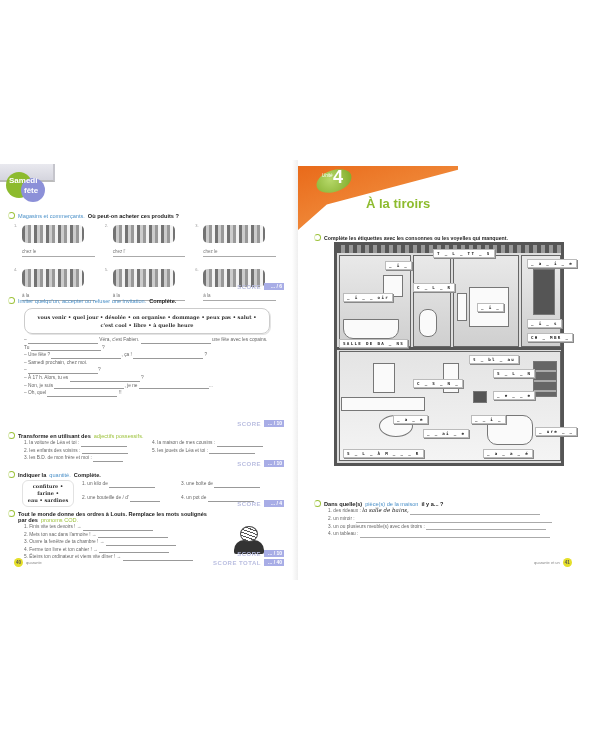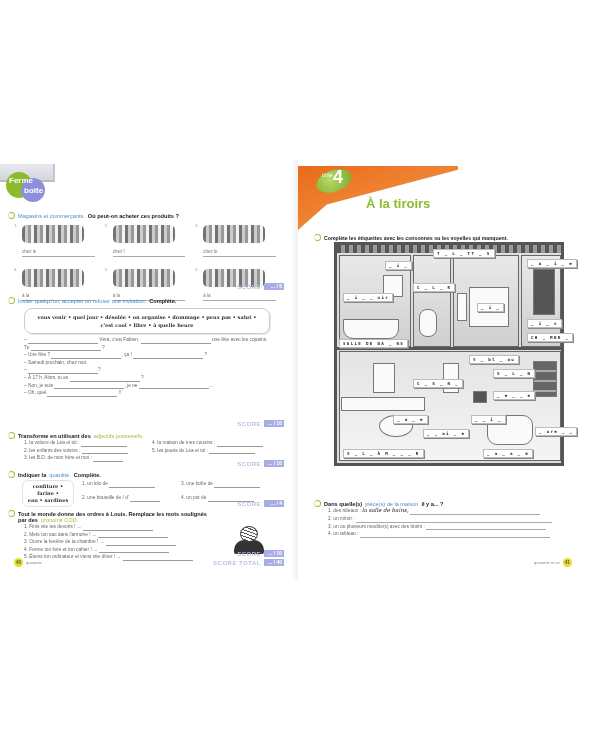--- a/index.html
+++ b/index.html
@@ -86,22 +86,22 @@
 </style>
 </head>
 <body>
 
 <div class="spread">
   <div class="page page-left">
     <div class="bilan-bar"></div>
     <div class="bilan-badge">
       <div class="bilan-g"></div>
       <div class="bilan-p"></div>
-      <span class="bilan-t1">Ferme</span>
-      <span class="bilan-t2">boîte</span>
+      <span class="bilan-t1">Samedi</span>
+      <span class="bilan-t2">fête</span>
     </div>
 
     <div class="ex" style="top:52px;">
       <div class="ex-title">
         <span class="bullet"></span>
         <span class="hl-blue">Magasins et commerçants.</span>
         <span>Où peut-on acheter ces produits ?</span>
       </div>
       <div class="products">
         <div class="prod">

